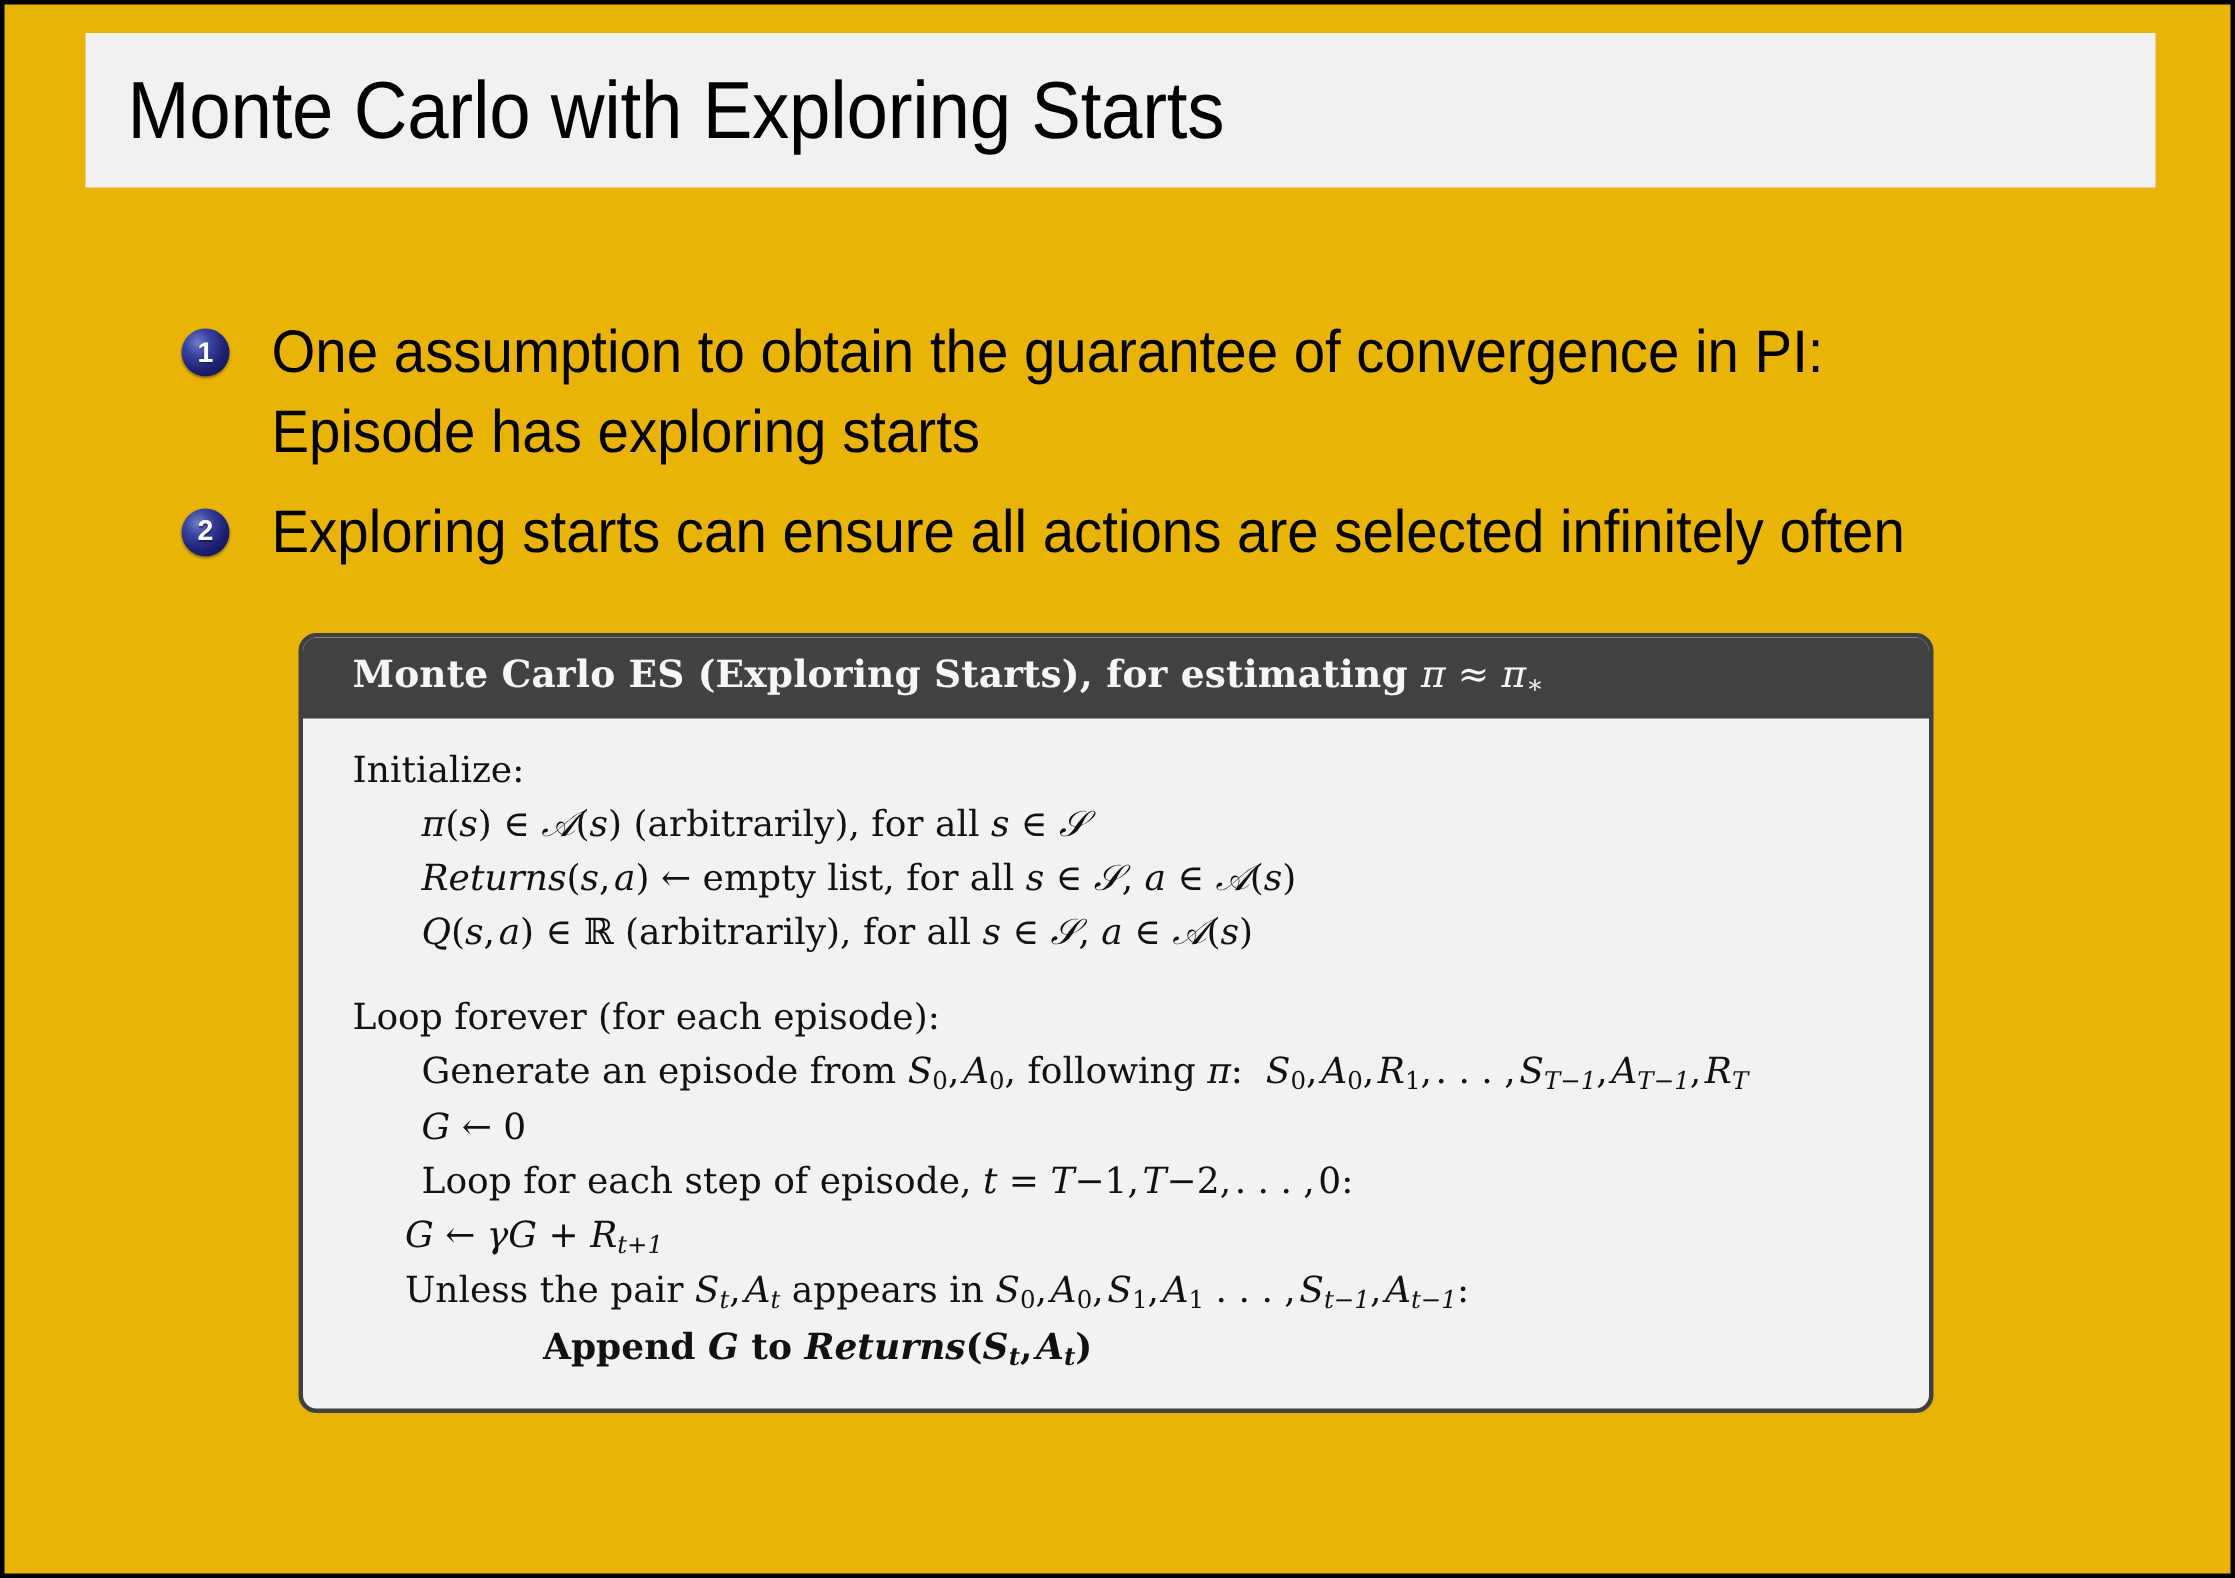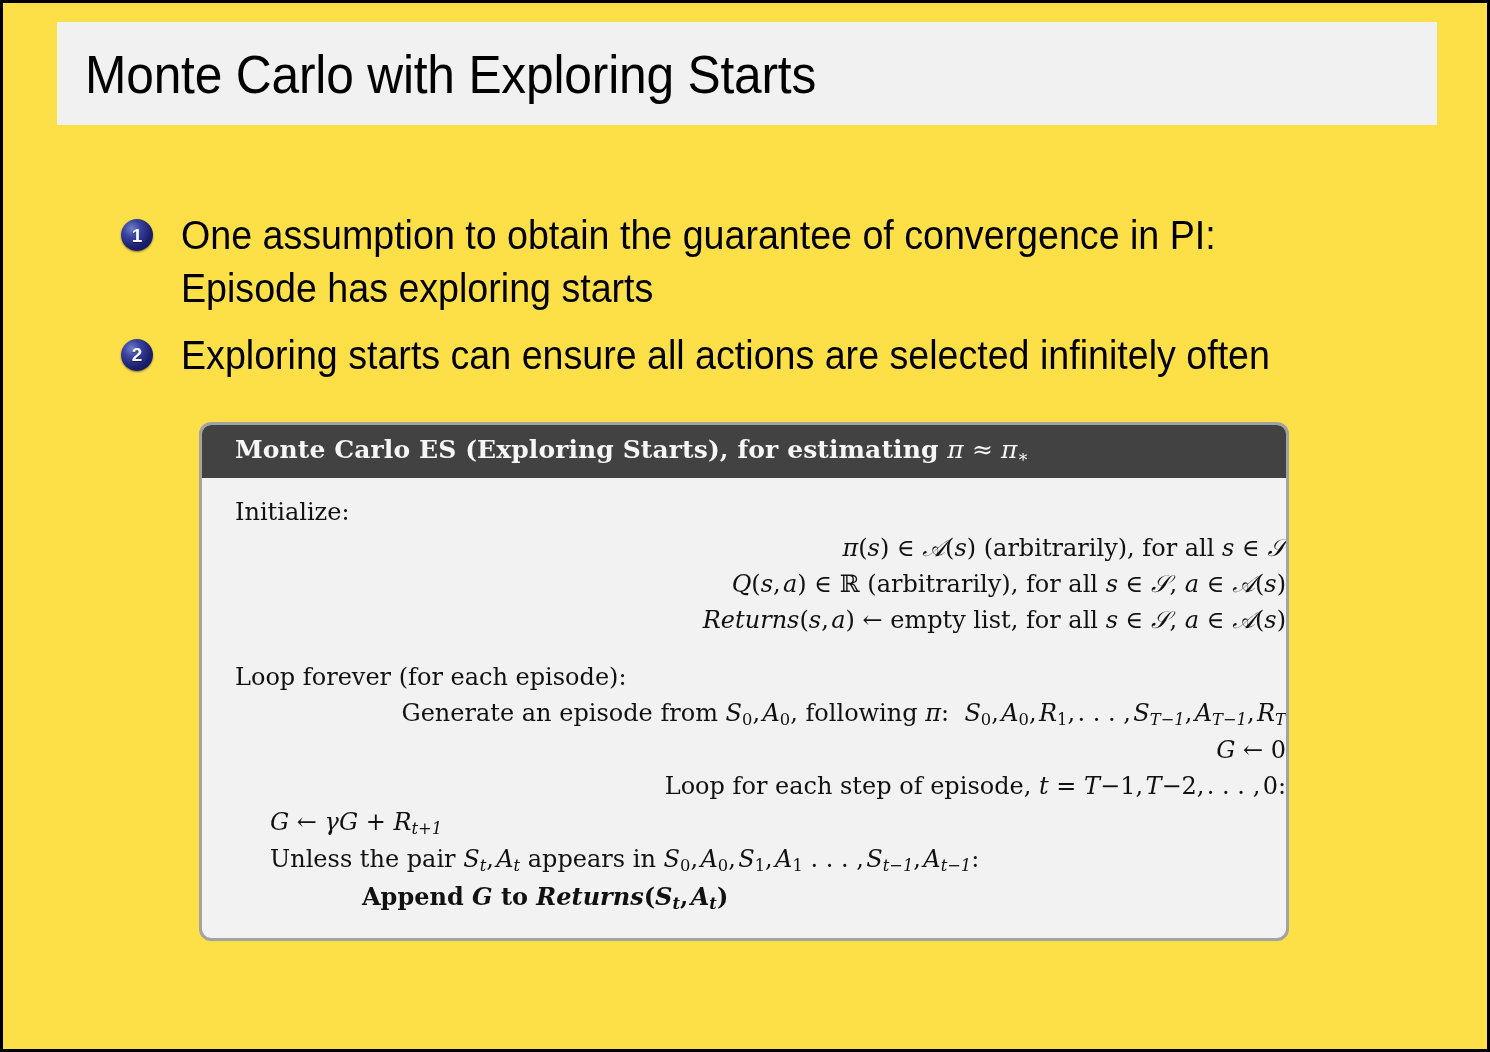--- a/index.html
+++ b/index.html
@@ -10,21 +10,21 @@
   body {
     width: 1490px;
     height: 1052px;
     overflow: hidden;
     font-family: "DejaVu Sans", sans-serif;
   }
   .slide {
     position: relative;
     width: 1490px;
     height: 1052px;
-    background: #fde047;
+    background: #eab308;
     box-sizing: border-box;
     border: 3px solid #000000;
   }
 
   
   .title-bar {
     position: absolute;
     left: 54px;
     top: 19px;
     width: 1380px;
@@ -85,21 +85,21 @@
     transform-origin: left top;
     white-space: pre-line;
   }
 
   
   .algo-box {
     position: absolute;
     left: 196px;
     top: 419px;
     width: 1090px;
-    border: 3px solid #a3a3a3;
+    border: 3px solid #404040;
     border-radius: 12px;
     background: #f2f2f2;
     overflow: hidden;
     box-sizing: border-box;
   }
   .algo-header {
     background: #424242;
     color: #f6f6f6;
     padding: 10px 0 12px 33px;
     font-family: "DejaVu Serif", serif;
@@ -114,21 +114,21 @@
     font-family: "DejaVu Serif", serif;
     font-size: 24px;
     color: #111111;
     line-height: 1.42;
   }
   .algo-line {
     white-space: nowrap;
     padding: 1px 0;
   }
   .ind0 { padding-left: 33px; }
-  .ind1 { padding-left: 57px; text-align: right; }
+  .ind1 { padding-left: 79px; }
   .ind2 { padding-left: 68px; }
   .ind3 { padding-left: 160px; font-weight: bold; }
   .block-gap { height: 20px; }
 
   
   .mi { font-style: italic; }
   .cal { font-style: italic; font-family: "DejaVu Serif", serif; }
   sub { font-size: 0.68em; vertical-align: -0.25em; font-style: italic; }
   .upr { font-style: normal; }
 </style>
@@ -164,25 +164,25 @@
 
     <div class="algo-body">
 
       <div class="algo-line ind0">Initialize:</div>
 
       <div class="algo-line ind1">
         <span class="mi">π</span>(<span class="mi">s</span>) ∈ <span class="cal">𝒜</span>(<span class="mi">s</span>) (arbitrarily), for all <span class="mi">s</span> ∈ <span class="cal">𝒮</span>
       </div>
 
       <div class="algo-line ind1">
+        <span class="mi">Returns</span>(<span class="mi">s</span>, <span class="mi">a</span>) ← empty list, for all <span class="mi">s</span> ∈ <span class="cal">𝒮</span>, <span class="mi">a</span> ∈ <span class="cal">𝒜</span>(<span class="mi">s</span>)
+      </div>
+
+      <div class="algo-line ind1">
         <span class="mi">Q</span>(<span class="mi">s</span>, <span class="mi">a</span>) ∈ ℝ (arbitrarily), for all <span class="mi">s</span> ∈ <span class="cal">𝒮</span>, <span class="mi">a</span> ∈ <span class="cal">𝒜</span>(<span class="mi">s</span>)
-      </div>
-
-      <div class="algo-line ind1">
-        <span class="mi">Returns</span>(<span class="mi">s</span>, <span class="mi">a</span>) ← empty list, for all <span class="mi">s</span> ∈ <span class="cal">𝒮</span>, <span class="mi">a</span> ∈ <span class="cal">𝒜</span>(<span class="mi">s</span>)
       </div>
 
       <div class="block-gap"></div>
 
       <div class="algo-line ind0">Loop forever (for each episode):</div>
 
 
       <div class="algo-line ind1">
         Generate an episode from <span class="mi">S</span><sub class="upr">0</sub>, <span class="mi">A</span><sub class="upr">0</sub>, following <span class="mi">π</span>:&nbsp; <span class="mi">S</span><sub class="upr">0</sub>, <span class="mi">A</span><sub class="upr">0</sub>, <span class="mi">R</span><sub class="upr">1</sub>, . . . , <span class="mi">S</span><sub><span class="mi">T</span>−1</sub>, <span class="mi">A</span><sub><span class="mi">T</span>−1</sub>, <span class="mi">R</span><sub><span class="mi">T</span></sub>
       </div>

